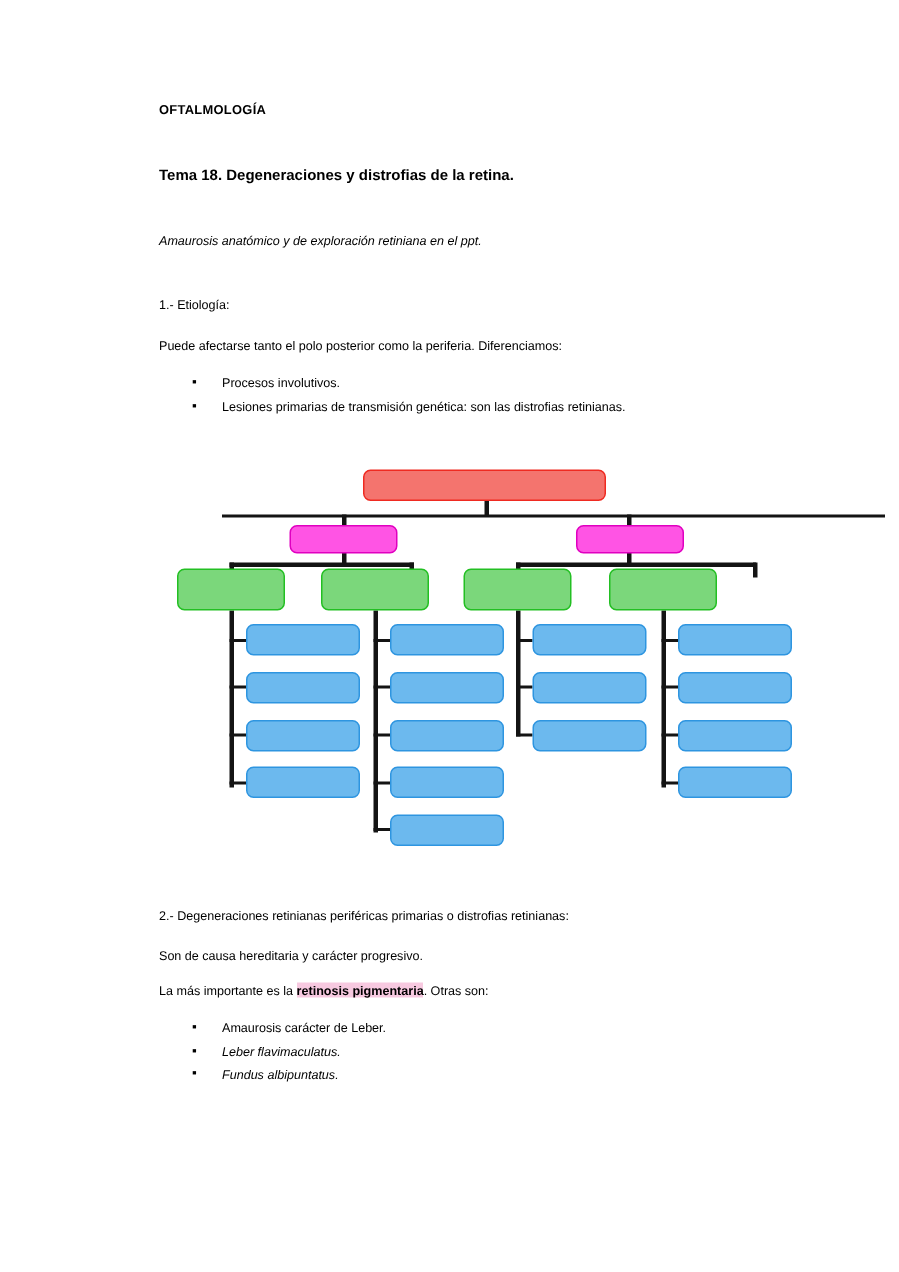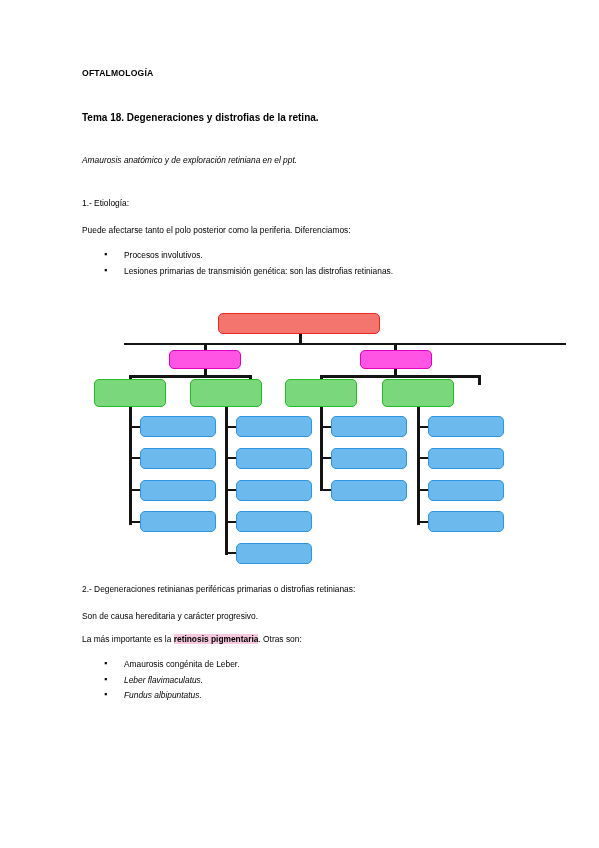--- a/index.html
+++ b/index.html
@@ -13,20 +13,21 @@
     position: relative;
     font-family: "Liberation Sans", sans-serif;
     color: #000000;
     overflow: hidden;
   }
 
   .page {
     position: absolute;
     inset: 0;
     background: #ffffff;
+    margin-left: 24px;
   }
 
   .doc-body {
     position: absolute;
     left: 82px;
     top: 68px;
     width: 436px;
   }
 
   .title {
@@ -220,29 +221,29 @@
     <div class="node n-leaf" style="left:247px; top:143px; width:76px; height:21px;"></div>
     <div class="node n-leaf" style="left:247px; top:175px; width:76px; height:21px;"></div>
 
     <div class="node n-leaf" style="left:344px; top:111px; width:76px; height:21px;"></div>
     <div class="node n-leaf" style="left:344px; top:143px; width:76px; height:21px;"></div>
     <div class="node n-leaf" style="left:344px; top:175px; width:76px; height:21px;"></div>
     <div class="node n-leaf" style="left:344px; top:206px; width:76px; height:21px;"></div>
 
   </div>
 
-  <div class="doc-body" style="top:584px;">
+  <div class="doc-body" style="top:605px;">
 
     <div class="section-head">2.- Degeneraciones retinianas periféricas primarias o distrofias retinianas:</div>
 
     <div class="para">Son de causa hereditaria y carácter progresivo.</div>
 
     <div class="para"><span>La más importante es la </span><span class="hl-bold">retinosis pigmentaria</span><span>. Otras son:</span></div>
 
     <ul class="bullets">
-      <li>Amaurosis congénita de Leber.</li>
+      <li>Amaurosis carácter de Leber.</li>
       <li class="it">Leber flavimaculatus.</li>
       <li class="it">Fundus albipuntatus.</li>
     </ul>
 
   </div>
 
 </div>
 
 </body></html>

